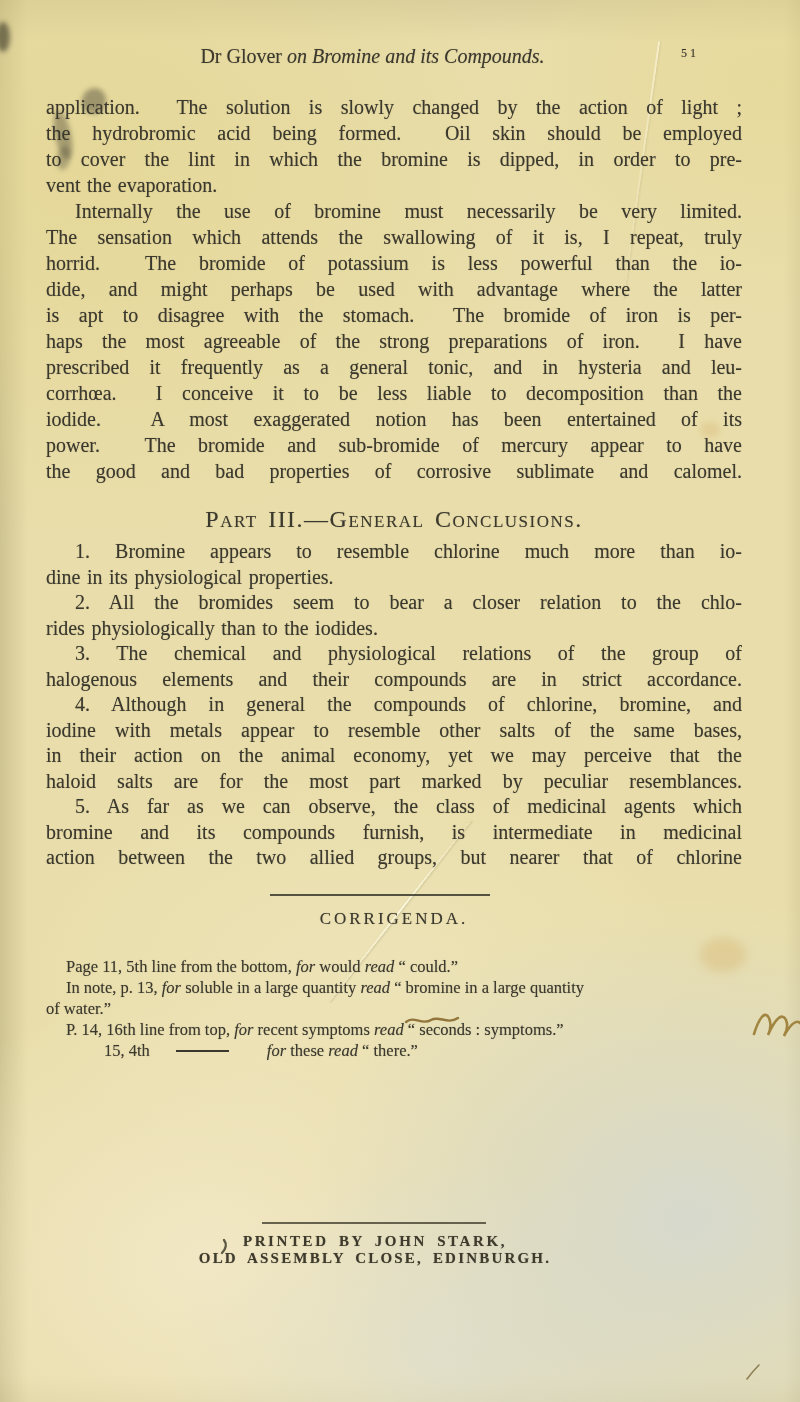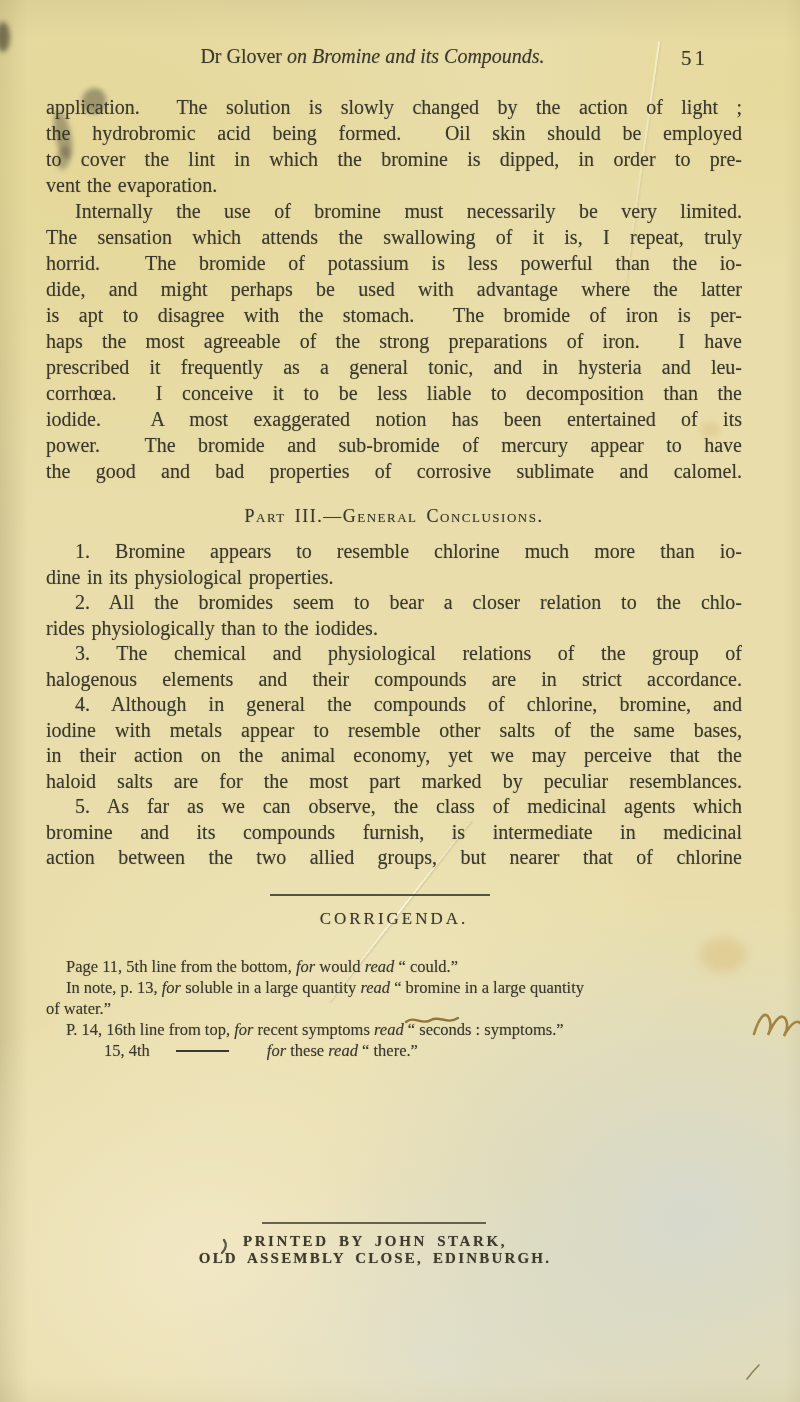--- a/index.html
+++ b/index.html
@@ -21,34 +21,34 @@
       linear-gradient(to left, rgba(110,100,55,0.10), rgba(110,100,55,0) 2%),
       linear-gradient(to bottom, rgba(110,100,55,0.12), rgba(110,100,55,0) 3%),
       linear-gradient(to top, rgba(110,100,55,0.08), rgba(110,100,55,0) 2%);
   }
   .textlayer{position:absolute;left:0;top:0;width:100%;height:100%;border-radius:28px;}
   .ink{ text-shadow:0 0 1px rgba(59,56,45,0.4); }
 
   
   .runhead{position:absolute;left:45px;top:45px;width:655px;text-align:center;font-size:20px;}
   .runhead .it{font-style:italic;}
-  .pagenum{position:absolute;left:681px;top:46px;font-size:21px;letter-spacing:3px;}
+  .pagenum{position:absolute;left:681px;top:46px;font-size:12px;letter-spacing:3px;}
 
   
   .col{position:absolute;left:46px;width:696px;}
   .bodytext{font-size:20px;line-height:26px;word-spacing:1.5px;}
   .line{white-space:pre-wrap;text-align:justify;text-align-last:justify;}
   .line.endline{text-align-last:left;}
   .line.ind{padding-left:29px;}
 
   .para1{top:94px;}
   .para2{top:198px;}
 
   .concl-head{position:absolute;left:46px;top:506px;width:696px;text-align:center;
-    font-variant:small-caps;font-size:18px;letter-spacing:1.5px;word-spacing:3px;}
+    font-variant:small-caps;font-size:24px;letter-spacing:1.5px;word-spacing:3px;}
   .concl{top:539px;}
   .concl .line{line-height:25.5px;}
 
   
   .midrule{position:absolute;left:270px;top:894px;width:220px;height:2px;background:#3b382d;opacity:.85;}
   .corr-head{position:absolute;left:46px;top:909px;width:696px;text-align:center;
     font-size:17px;letter-spacing:3px;word-spacing:2px;}
   .corr{top:956px;font-size:16.5px;line-height:21px;}
   .corr .cline{white-space:pre-wrap;text-align:left;}
   .corr .cline.i1{padding-left:20px;}

